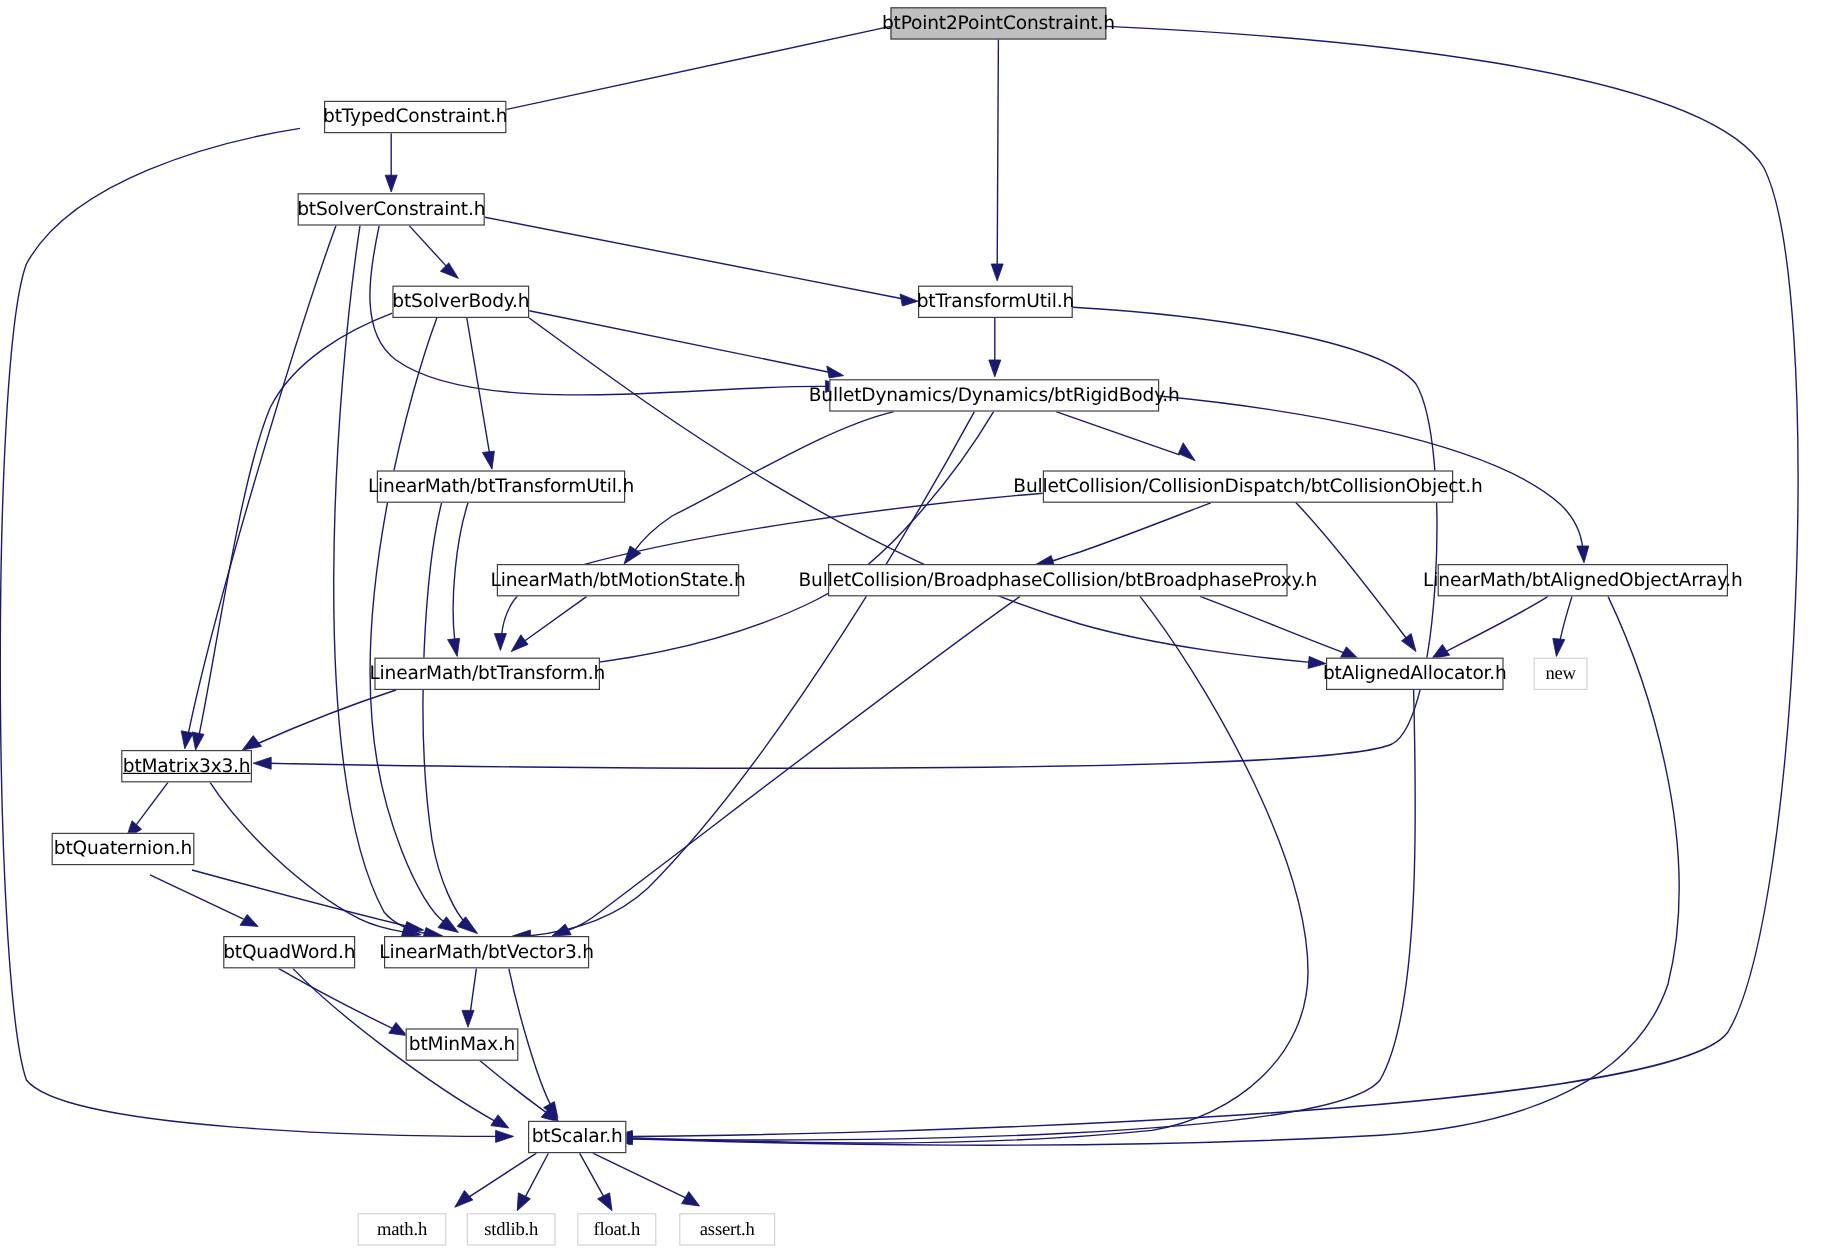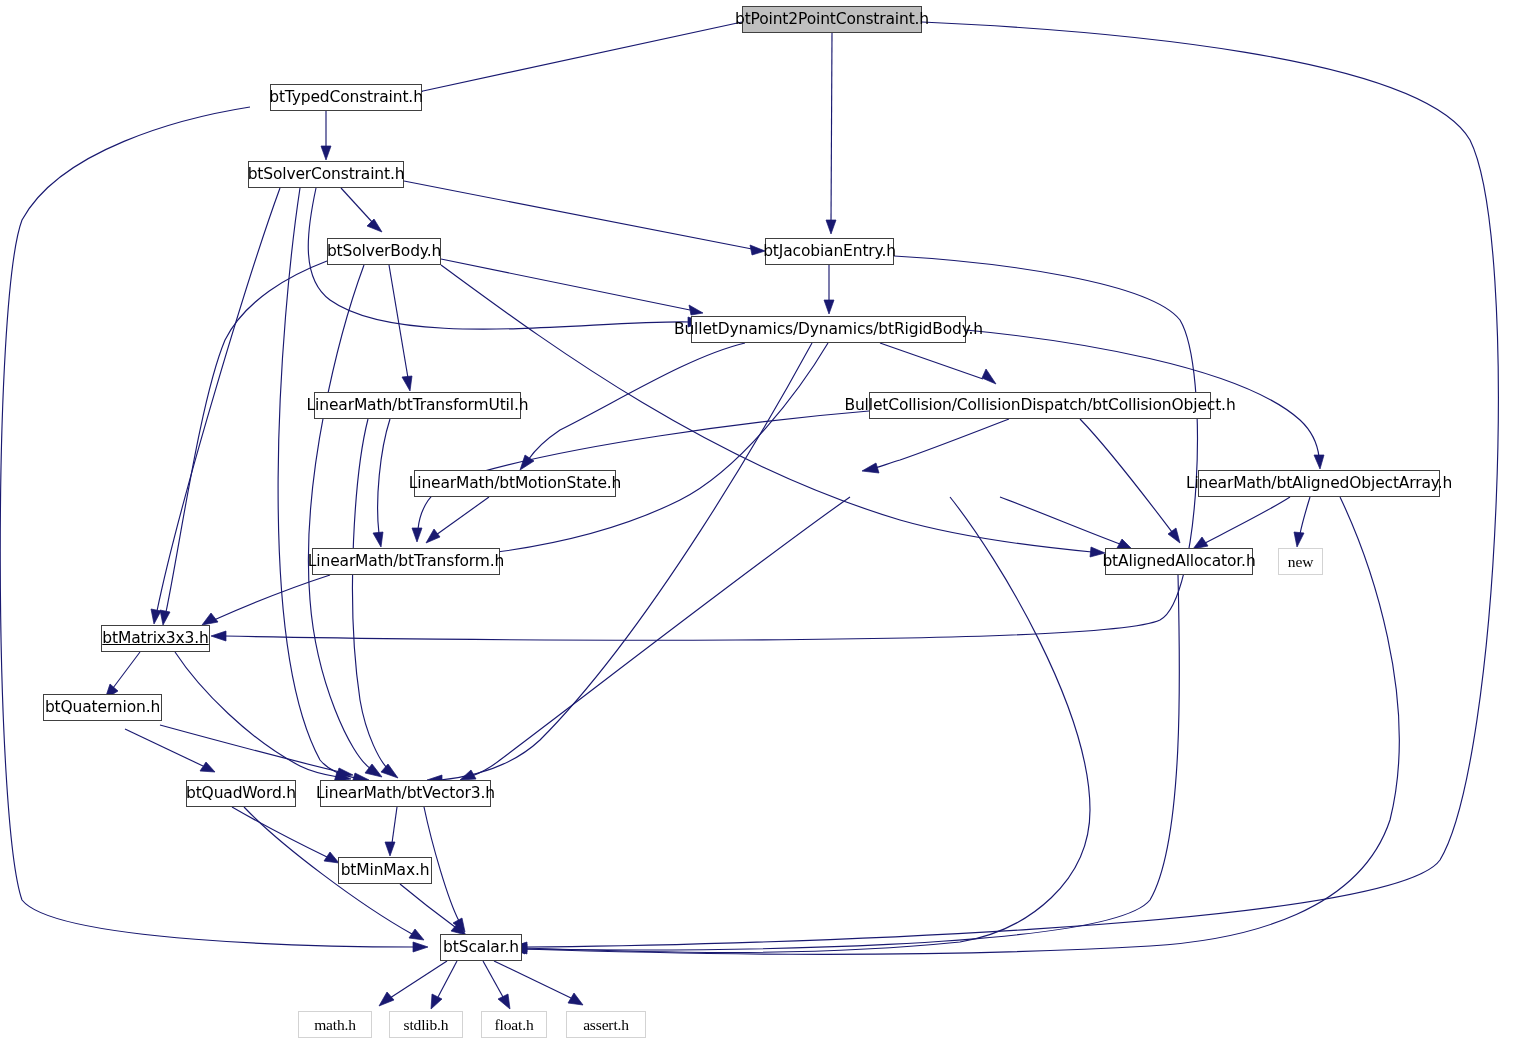--- a/index.html
+++ b/index.html
@@ -221,37 +221,40 @@
   <div class="node-box root" style="left:742px; top:6px; width:180px; height:27px;">
     <span class="node-label">btPoint2PointConstraint.h</span>
   </div>
   <div class="node-box" style="left:250px; top:84px; width:152px; height:27px;margin-left:20px;">
     <span class="node-label">btTypedConstraint.h</span>
   </div>
   <div class="node-box" style="left:248px; top:161px; width:156px; height:27px;">
     <span class="node-label">btSolverConstraint.h</span>
   </div>
   <div class="node-box" style="left:765px; top:238px; width:129px; height:27px;">
-    <span class="node-label">btJacobianEntry.h</span>
+    <span class="node-label">btTransformUtil.h</span>
   </div>
   <div class="node-box" style="left:327px; top:238px; width:114px; height:27px;">
     <span class="node-label">btSolverBody.h</span>
   </div>
   <div class="node-box" style="left:691px; top:316px; width:275px; height:27px;">
     <span class="node-label">BulletDynamics/Dynamics/btRigidBody.h</span>
   </div>
   <div class="node-box" style="left:314px; top:392px; width:207px; height:27px;">
     <span class="node-label">LinearMath/btTransformUtil.h</span>
   </div>
   <div class="node-box" style="left:869px; top:392px; width:342px; height:27px;">
     <span class="node-label">BulletCollision/CollisionDispatch/btCollisionObject.h</span>
   </div>
   <div class="node-box" style="left:414px; top:470px; width:202px; height:27px;">
     <span class="node-label">LinearMath/btMotionState.h</span>
   </div>
+  <div class="node-box" style="left:690px; top:470px; width:383px; height:27px;">
+    <span class="node-label">BulletCollision/BroadphaseCollision/btBroadphaseProxy.h</span>
+  </div>
   <div class="node-box" style="left:1198px; top:470px; width:242px; height:27px;">
     <span class="node-label">LinearMath/btAlignedObjectArray.h</span>
   </div>
   <div class="node-box" style="left:312px; top:548px; width:188px; height:27px;">
     <span class="node-label">LinearMath/btTransform.h</span>
   </div>
   <div class="node-box" style="left:1105px; top:548px; width:148px; height:27px;">
     <span class="node-label">btAlignedAllocator.h</span>
   </div>
   <div class="node-box external" style="left:1278px; top:548px; width:45px; height:27px;">

